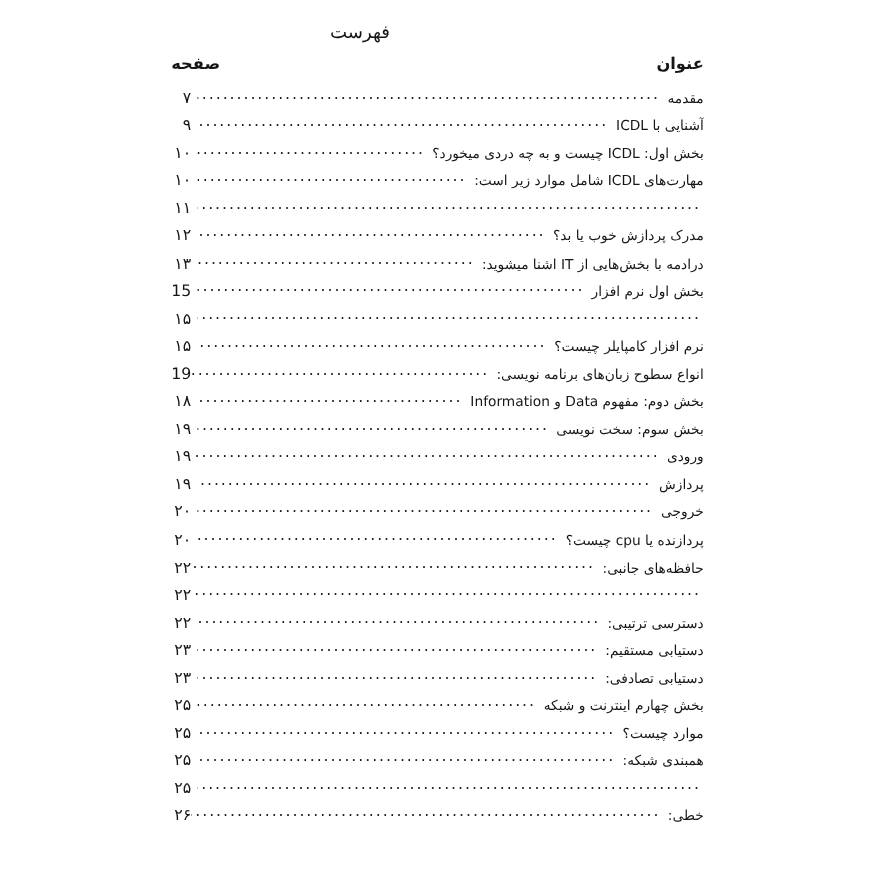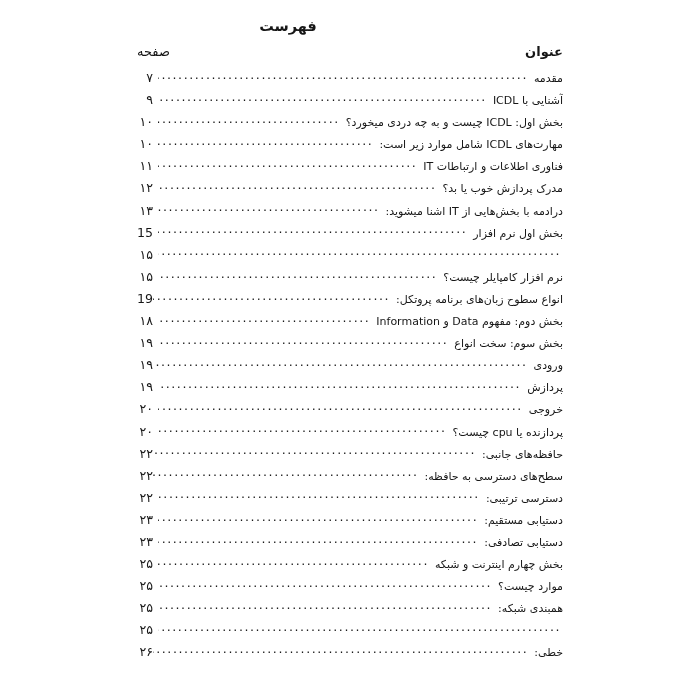--- a/index.html
+++ b/index.html
@@ -26,21 +26,21 @@
   }
 
   
   .doc-title {
     position: absolute;
     top: 18px;
     left: 0;
     width: 576px;
     text-align: center;
     font-size: 14.5px;
-    font-weight: 700;
+    font-weight: 400;
     letter-spacing: 0.3px;
     direction: rtl;
   }
 
   
   .toc {
     position: absolute;
     top: 44px;
     right: 137px;   
     left: 137px;
@@ -57,21 +57,21 @@
   .toc-header .col-title {
     font-size: 13px;
     font-weight: 600;
     white-space: nowrap;
   }
   .toc-header .spacer {
     flex: 1 1 auto;
   }
   .toc-header .col-page {
     font-size: 13px;
-    font-weight: 400;
+    font-weight: 700;
     white-space: nowrap;
     direction: rtl;
   }
 
   .toc-list {
     margin: 0;
     padding: 0;
     list-style: none;
   }
 
@@ -158,21 +158,20 @@
           <span class="entry-title">بخش اول: ICDL چیست و به چه دردی میخورد؟</span>
           <span class="leader"></span>
           <span class="entry-page">۱۰</span>
         </li>
         <li class="toc-row">
           <span class="entry-title">مهارت‌های  ICDL شامل موارد زیر است:</span>
           <span class="leader"></span>
           <span class="entry-page">۱۰</span>
         </li>
         <li class="toc-row">
-          <span class="entry-title">فناوری اطلاعات و ارتباطات IT</span>
           <span class="leader"></span>
           <span class="entry-page">۱۱</span>
         </li>
         <li class="toc-row">
           <span class="entry-title">مدرک پردازش خوب یا بد؟</span>
           <span class="leader"></span>
           <span class="entry-page">۱۲</span>
         </li>
         <li class="toc-row">
           <span class="entry-title">درادمه با بخش‌هایی از IT اشنا میشوید:</span>
@@ -187,31 +186,31 @@
         <li class="toc-row">
           <span class="leader"></span>
           <span class="entry-page">۱۵</span>
         </li>
         <li class="toc-row">
           <span class="entry-title">نرم افزار کامپایلر چیست؟</span>
           <span class="leader"></span>
           <span class="entry-page">۱۵</span>
         </li>
         <li class="toc-row tight">
-          <span class="entry-title">انواع سطوح زبان‌های برنامه پروتکل:</span>
+          <span class="entry-title">انواع سطوح زبان‌های برنامه نویسی:</span>
           <span class="leader"></span>
           <span class="entry-page">19</span>
         </li>
         <li class="toc-row">
           <span class="entry-title">بخش دوم: مفهوم Data و Information</span>
           <span class="leader"></span>
           <span class="entry-page">۱۸</span>
         </li>
         <li class="toc-row">
-          <span class="entry-title">بخش سوم: سخت انواع</span>
+          <span class="entry-title">بخش سوم: سخت نویسی</span>
           <span class="leader"></span>
           <span class="entry-page">۱۹</span>
         </li>
         <li class="toc-row tight">
           <span class="entry-title">ورودی</span>
           <span class="leader"></span>
           <span class="entry-page">۱۹</span>
         </li>
         <li class="toc-row">
           <span class="entry-title">پردازش</span>
@@ -227,21 +226,20 @@
           <span class="entry-title">پردازنده یا  cpu  چیست؟</span>
           <span class="leader"></span>
           <span class="entry-page">۲۰</span>
         </li>
         <li class="toc-row tight">
           <span class="entry-title">حافظه‌های جانبی:</span>
           <span class="leader"></span>
           <span class="entry-page">۲۲</span>
         </li>
         <li class="toc-row tight">
-          <span class="entry-title">سطح‌های دسترسی به حافظه:</span>
           <span class="leader"></span>
           <span class="entry-page">۲۲</span>
         </li>
         <li class="toc-row">
           <span class="entry-title">دسترسی ترتیبی:</span>
           <span class="leader"></span>
           <span class="entry-page">۲۲</span>
         </li>
         <li class="toc-row">
           <span class="entry-title">دستیابی مستقیم:</span>

